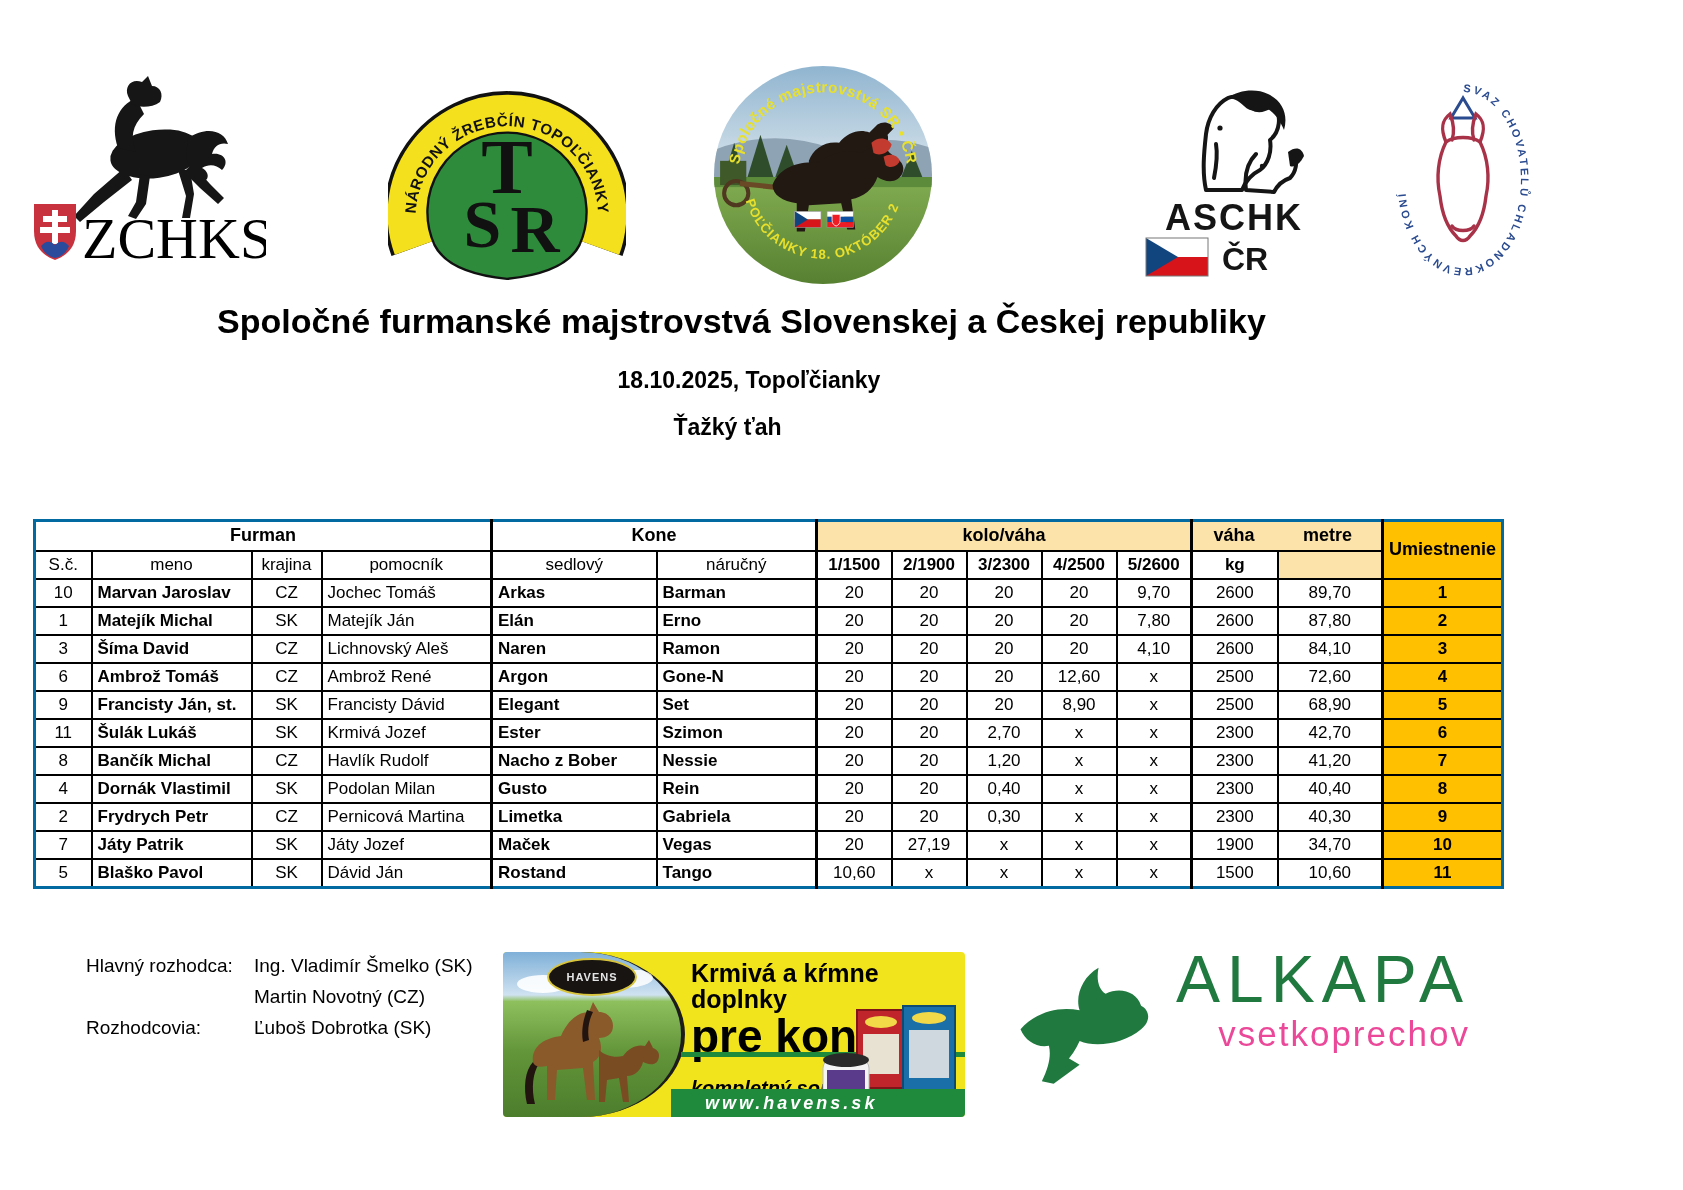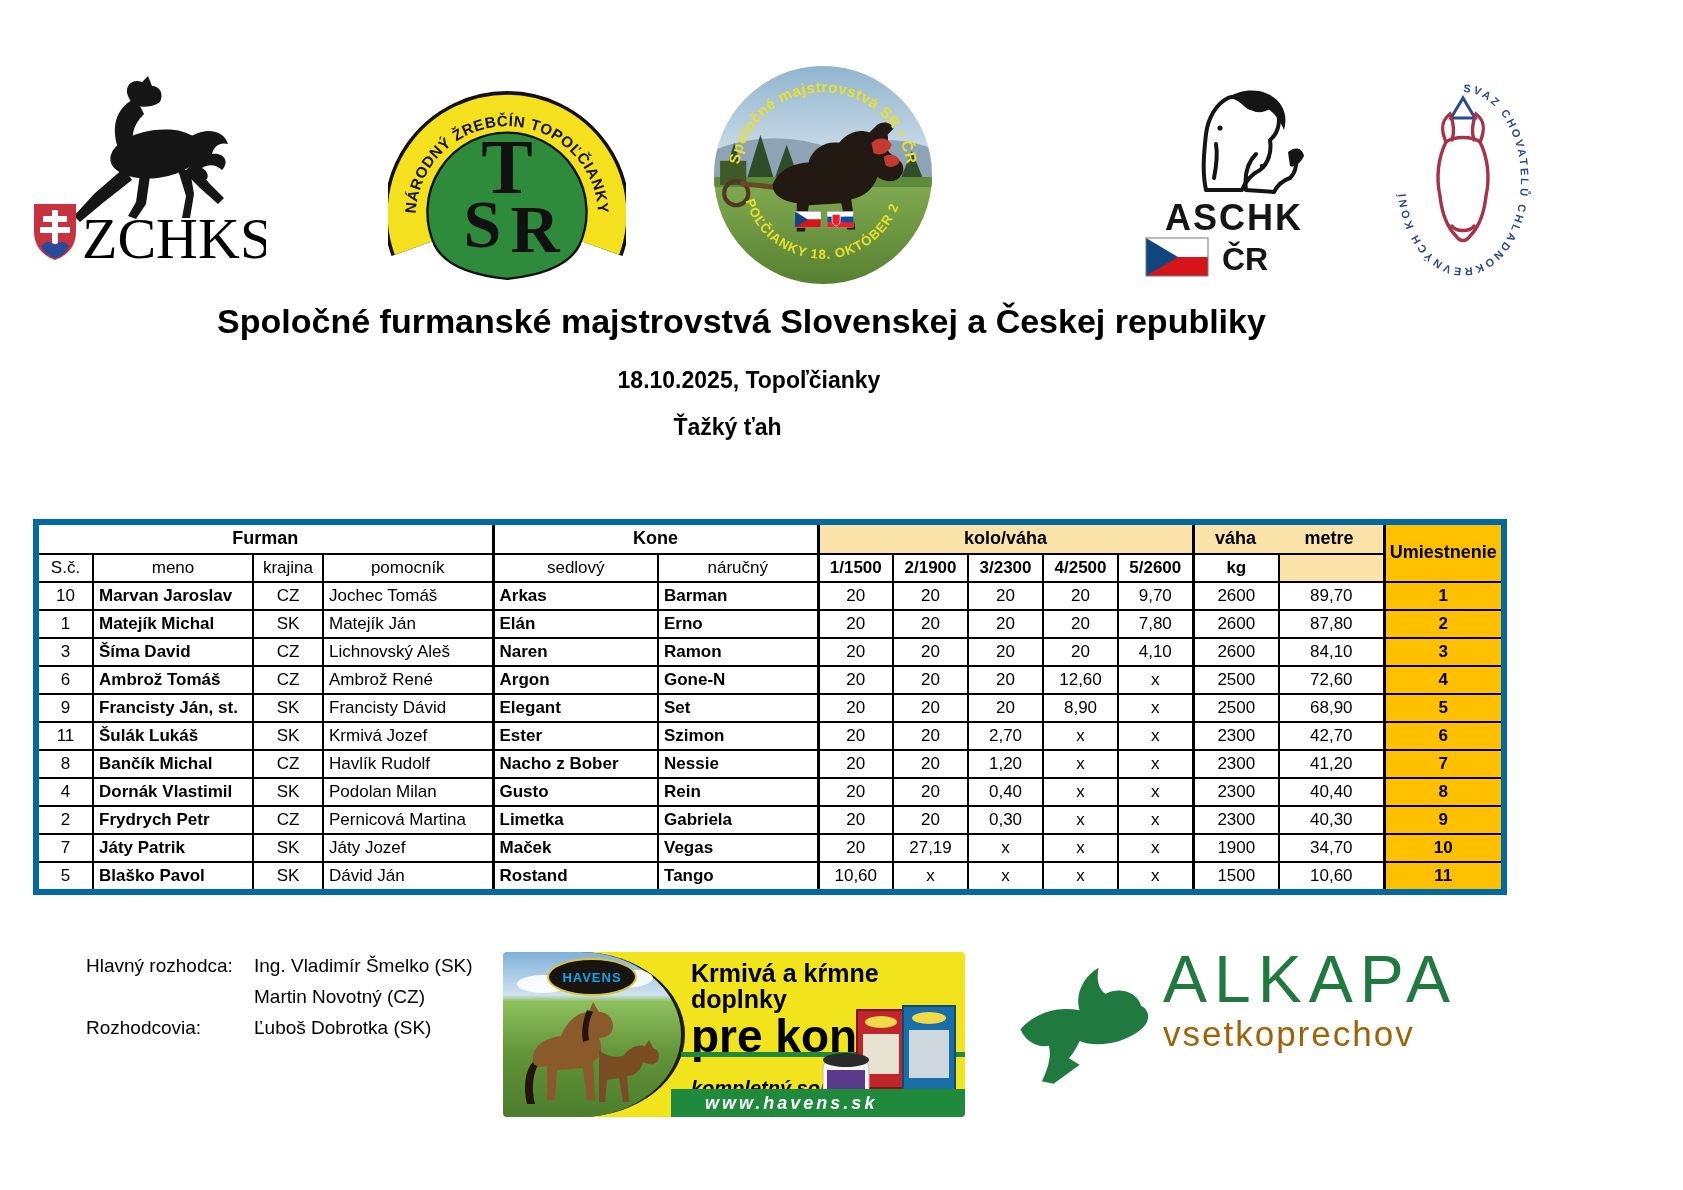--- a/index.html
+++ b/index.html
@@ -15,21 +15,21 @@
   .logo-svaz{left:1388px;top:76px;width:150px;height:204px;}
 
   
   .title-wrap{position:absolute;left:0;top:302px;width:1455px;text-align:center;}
   .title-wrap h1{margin:0;font-size:34px;font-weight:bold;padding-left:28px;}
   .title-wrap .line2{margin:26px 0 0;font-size:23px;font-weight:bold;padding-left:43px;}
   .title-wrap .line3{margin:20px 0 0;font-size:23px;font-weight:bold;}
 
   
   .tbl-wrap{position:absolute;left:33px;top:519px;}
-  table.results{table-layout:fixed;width:1468px;border-collapse:collapse;border:6px solid #0369a1;padding-left:8px;}
+  table.results{table-layout:fixed;width:1468px;border-collapse:collapse;border:3px solid #0369a1;padding-left:8px;}
   table.results th, table.results td{
     border:2px solid #000;padding:0 4px;font-size:17px;line-height:1.1;
     overflow:hidden;white-space:nowrap;background:#fff;
   }
   table.results thead tr.grp th{height:28px;font-size:18px;font-weight:bold;text-align:center;}
   table.results thead tr.sub th{height:26px;font-weight:normal;text-align:center;}
   table.results thead tr.sub th.bld{font-weight:bold;}
   table.results tbody td{height:26px;text-align:center;}
   td.l{text-align:left !important;padding-left:5px !important;margin-left:6px;}
   .b{font-weight:bold !important;}
@@ -48,39 +48,39 @@
 
   
   .havens{position:absolute;left:503px;top:952px;width:462px;height:165px;
           background:#F2E41C;border-radius:4px;overflow:hidden;}
   .havens-photo{position:absolute;left:0;top:0;width:178px;height:165px;
     background:linear-gradient(#7fb0d8 0%,#cfe2f1 26%,#8fc05e 30%,#63953a 60%,#4c7d2c 100%);
     border-right:4px solid #1c1c1c;border-radius:0 60% 60% 0 / 0 52% 52% 0;}
   .havens-photo svg{position:absolute;left:0;top:18px;}
   .havens-badge{position:absolute;left:44px;top:6px;width:86px;height:34px;background:#171412;
     border:2px solid #d8c43c;border-radius:50%;display:flex;align-items:center;justify-content:center;}
-  .havens-badge span{color:#0ea5e9;font-weight:bold;font-size:13px;letter-spacing:1px;}
+  .havens-badge span{color:#e5e5e5;font-weight:bold;font-size:11px;letter-spacing:1px;}
   .havens-text{position:absolute;left:188px;top:8px;width:268px;}
   .havens-text .h1{font-size:25px;font-weight:bold;line-height:1.05;}
   .havens-text .h2{font-size:46px;font-weight:bold;line-height:1.0;margin-top:0px;}
   .havens-stripe{position:absolute;left:178px;right:0;top:100px;height:5px;background:#1f8a3c;}
   .havens-text .h3{font-size:20px;font-weight:bold;font-style:italic;margin-top:18px;}
   .havens-text .h4{font-size:16px;font-style:italic;margin-top:0px;}
   .havens-band{position:absolute;left:168px;right:0;bottom:0;height:28px;background:#1f8a3c;
     display:flex;align-items:center;}
   .havens-band span{color:#fff;font-weight:bold;font-style:italic;font-size:18px;
     letter-spacing:3px;padding-left:34px;}
   .havens-products{position:absolute;right:4px;top:52px;width:150px;height:110px;}
 
   
   .alkapa{position:absolute;left:1002px;top:946px;width:520px;height:145px;display:flex;align-items:flex-start;}
   .alkapa svg{margin-top:10px;}
-  .alkapa .atext{margin-left:1px;text-align:left;}
+  .alkapa .atext{margin-left:14px;text-align:right;}
   .alkapa .aname{font-size:66px;letter-spacing:7px;color:#20793f;line-height:1.0;}
-  .alkapa .asub{font-size:35px;letter-spacing:2px;color:#a16207;margin-top:2px;}
+  .alkapa .asub{font-size:35px;letter-spacing:2px;color:#ec4899;margin-top:2px;}
 </style>
 </head>
 <body>
 
 <div class="page">
 
   <div class="logo logo-zchks">
     <svg width="238" height="200" viewBox="0 0 238 200">
       <g fill="#161616">
         <ellipse cx="128" cy="78" rx="46" ry="24" transform="rotate(-8 128 78)"></ellipse>

